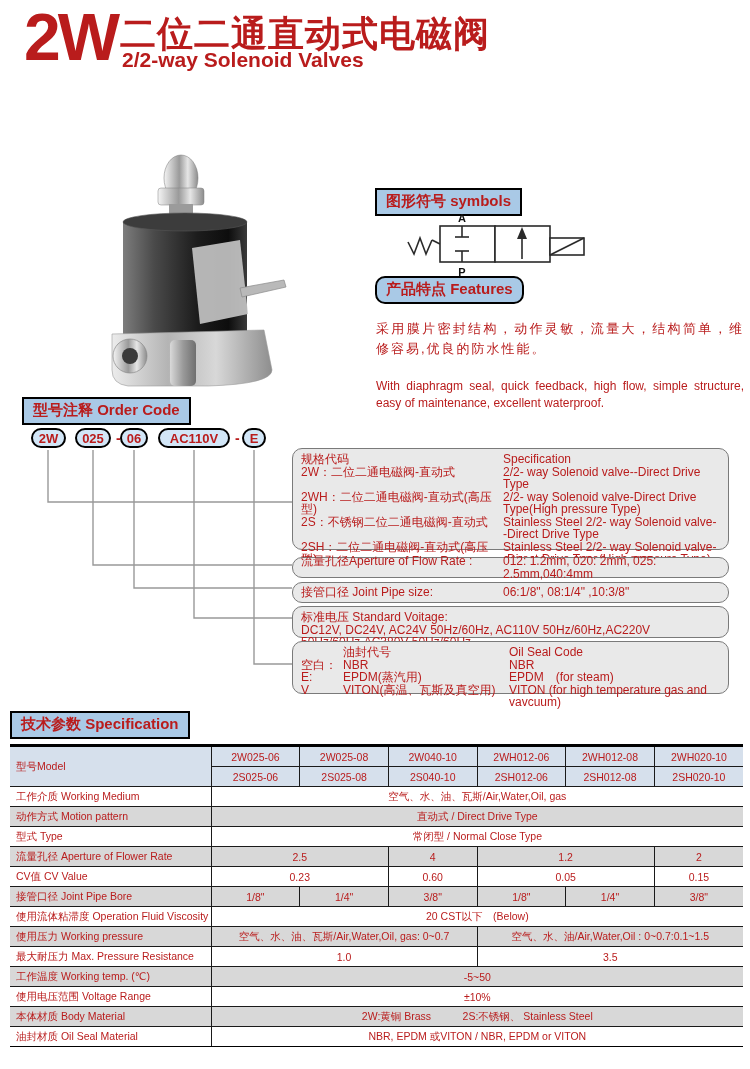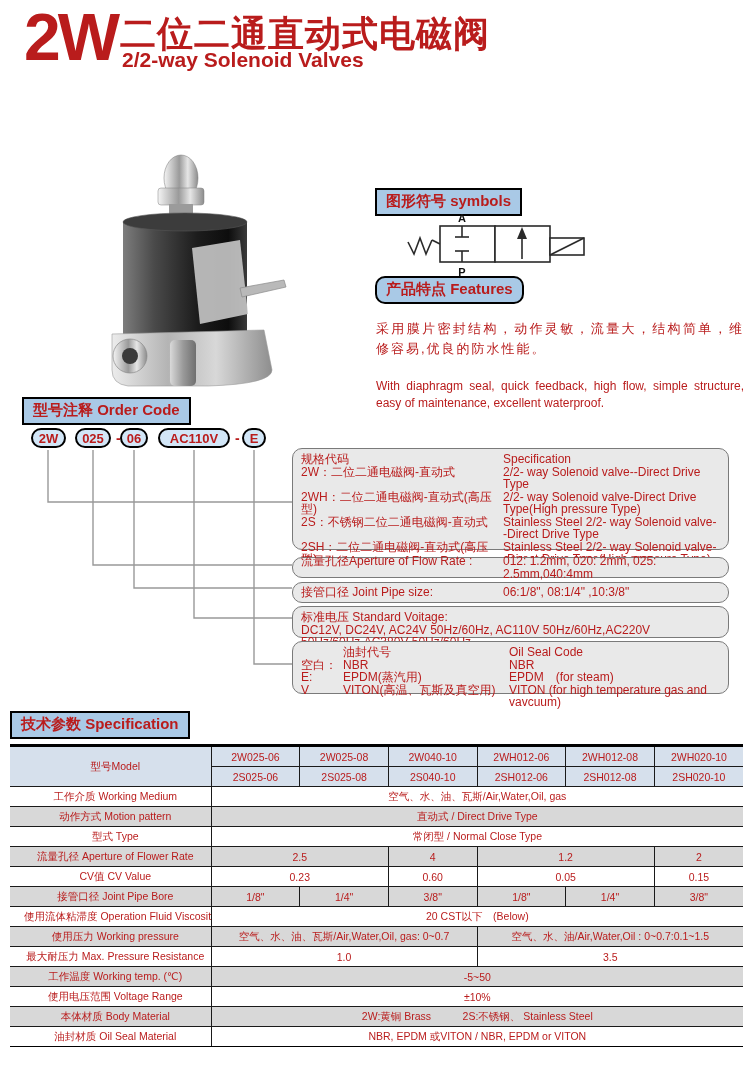--- a/index.html
+++ b/index.html
@@ -27,21 +27,21 @@
          font-size:12px;line-height:12.5px;padding:4px 8px;}
   .panel .row2{display:grid;grid-template-columns:196px 1fr;column-gap:6px;}
   .panel .row3{display:grid;grid-template-columns:36px 160px 1fr;column-gap:6px;}
   .panel-mid{display:flex;align-items:center;}
   .panel-mid .row2{width:100%;}
   
   .spec-table{position:absolute;left:10px;top:744px;width:733px;border-collapse:collapse;
               font-size:10.5px;table-layout:fixed;}
   .spec-table td{border:1px solid #1a1a1a;height:17px;padding:1px 4px;text-align:center;
                  overflow:hidden;white-space:nowrap;}
-  .spec-table td.lbl{text-align:center;padding-left:14px;}
+  .spec-table td.lbl{text-align:left;padding-left:6px;}
   .spec-table tr:first-child td{border-top:3px solid #000;}
   .spec-table tr:last-child td{border-bottom:1.5px solid #000;}
   .spec-table td:first-child{border-left:0;}
   .spec-table td:last-child{border-right:0;}
   .r-blue td{background:var(--tbl-head-bg);}
   .r-gray td{background:var(--tbl-gray);}
   .r-white td{background:#fff;}
 </style>
 </head>
 <body>

